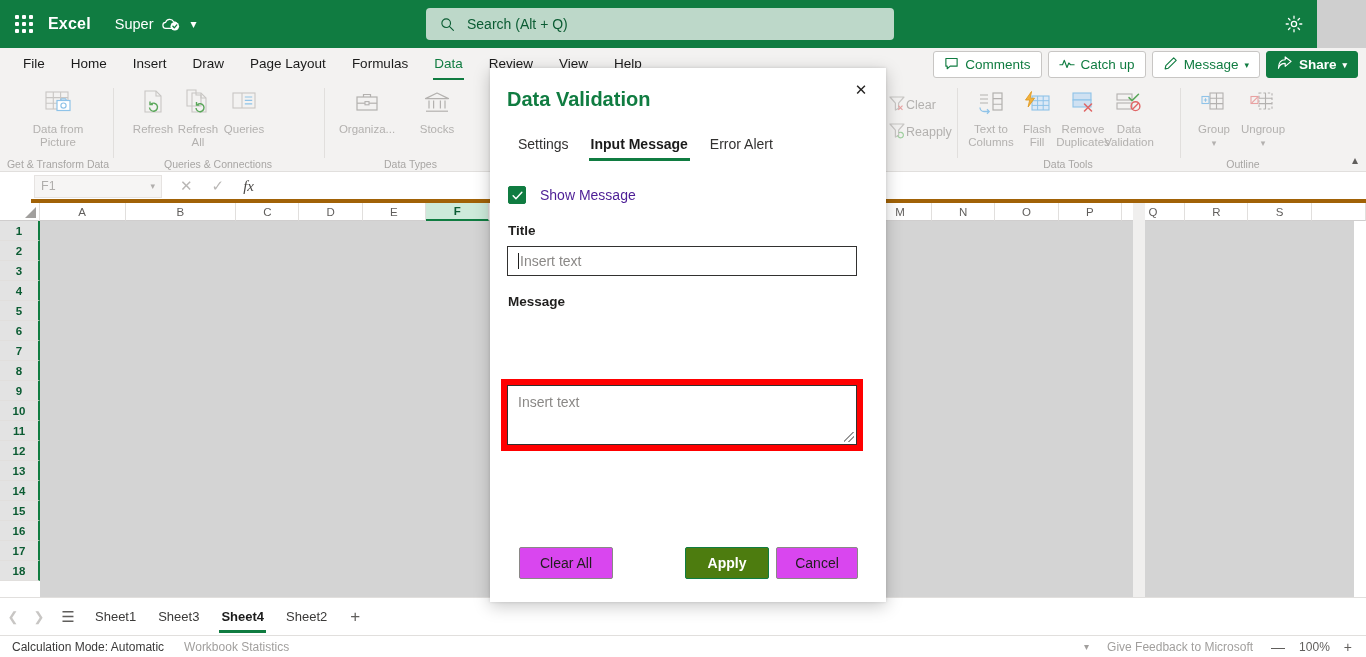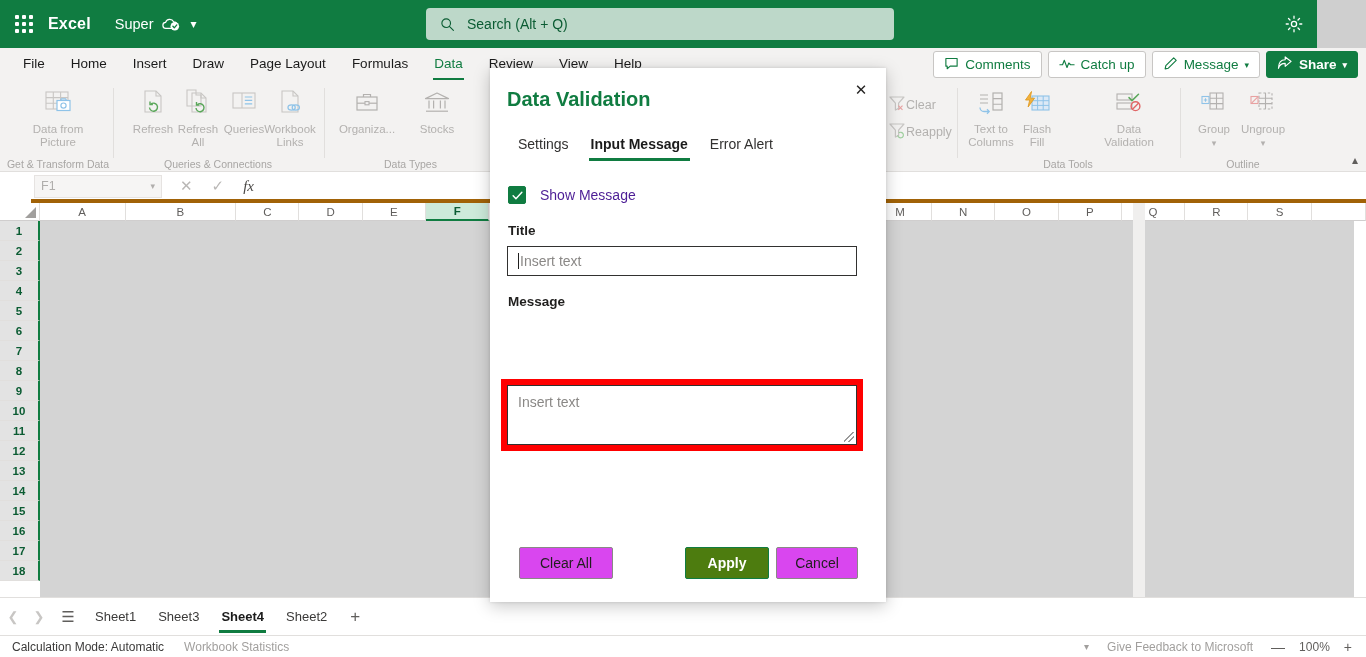--- a/index.html
+++ b/index.html
@@ -399,31 +399,20 @@
       <div class="ritem" style="left:93px;">
         <span class="ico">
           <svg width="28" height="30" viewBox="0 0 28 30">
             <rect x="3" y="5" width="22" height="15" fill="none" stroke="#c8c6c4" stroke-width="1.1"></rect>
             <path d="M12 5v15" stroke="#c8c6c4" stroke-width="1.1"></path>
             <path d="M14.8 9h7.4M14.8 12.4h7.4M14.8 15.8h7.4" stroke="#8fc3e8" stroke-width="1.2"></path>
           </svg>
         </span>
         <span class="lbl">Queries</span>
       </div>
-      <div class="ritem" style="left:139px;">
-        <span class="ico">
-          <svg width="28" height="30" viewBox="0 0 28 30">
-            <path d="M6 3h11l5 5v16H6z" fill="none" stroke="#c8c6c4" stroke-width="1.1"></path>
-            <path d="M17 3v5h5" fill="none" stroke="#c8c6c4" stroke-width="1.1"></path>
-            <ellipse cx="15.6" cy="19.5" rx="3.6" ry="2.6" fill="none" stroke="#8fc3e8" stroke-width="1.3"></ellipse>
-            <ellipse cx="19.8" cy="19.5" rx="3.6" ry="2.6" fill="none" stroke="#8fc3e8" stroke-width="1.3"></ellipse>
-          </svg>
-        </span>
-        <span class="lbl"><span>Workbook</span><br><span>Links</span></span>
-      </div>
       <div class="gl">Queries &amp; Connections</div>
     </div>
     <div class="sep" style="left:324px;"></div>
 
     <div class="rgroup" style="left:328px; width:170px;">
       <div class="ritem" style="left:4px;">
         <span class="ico">
           <svg width="28" height="28" viewBox="0 0 28 28">
             <rect x="4" y="8" width="20" height="13" fill="none" stroke="#b3b1af" stroke-width="1.2"></rect>
             <path d="M10.5 8V5.5h7V8" fill="none" stroke="#b3b1af" stroke-width="1.2"></path>
@@ -481,20 +470,30 @@
       </div>
       <div class="ritem" style="left:42px;">
         <span class="ico">
           <svg width="30" height="28" viewBox="0 0 30 28">
             <rect x="10" y="7" width="17" height="14" fill="#dce9f6" stroke="#8fc3e8" stroke-width="1.1"></rect>
             <path d="M10 11.7h17M10 16.4h17M15.6 7v14M21.2 7v14" stroke="#8fc3e8" stroke-width="1"></path>
             <path d="M9.5 2.5L3.5 11h4.2l-1.6 7 6.4-8.8H8.2z" fill="#f2b23c" stroke="#e09b22" stroke-width=".9" stroke-linejoin="round"></path>
           </svg>
         </span>
         <span class="lbl"><span>Flash</span><br><span>Fill</span></span>
+      </div>
+      <div class="ritem" style="left:88px;">
+        <span class="ico">
+          <svg width="30" height="28" viewBox="0 0 30 28">
+            <rect x="5" y="4" width="18" height="7" fill="#cfe1f2" stroke="#8fc3e8" stroke-width="1.1"></rect>
+            <rect x="5" y="11" width="18" height="7" fill="#cfe1f2" stroke="#8fc3e8" stroke-width="1.1"></rect>
+            <path d="M16.5 15l7 7M23.5 15l-7 7" stroke="#e06666" stroke-width="1.6" stroke-linecap="round"></path>
+          </svg>
+        </span>
+        <span class="lbl"><span>Remove</span><br><span>Duplicates</span></span>
       </div>
       <div class="ritem" style="left:134px;">
         <span class="ico">
           <svg width="30" height="28" viewBox="0 0 30 28">
             <rect x="3" y="5" width="15" height="6" fill="none" stroke="#b3b1af" stroke-width="1.1"></rect>
             <rect x="3" y="14" width="15" height="6" fill="none" stroke="#b3b1af" stroke-width="1.1"></rect>
             <path d="M15 8.6l3 3 6.5-6.4" fill="none" stroke="#5aa75a" stroke-width="1.5" stroke-linecap="round" stroke-linejoin="round"></path>
             <circle cx="21.5" cy="17.2" r="4.4" fill="none" stroke="#e06666" stroke-width="1.4"></circle>
             <path d="M18.3 20.4l6.4-6.4" stroke="#e06666" stroke-width="1.4"></path>
           </svg>

